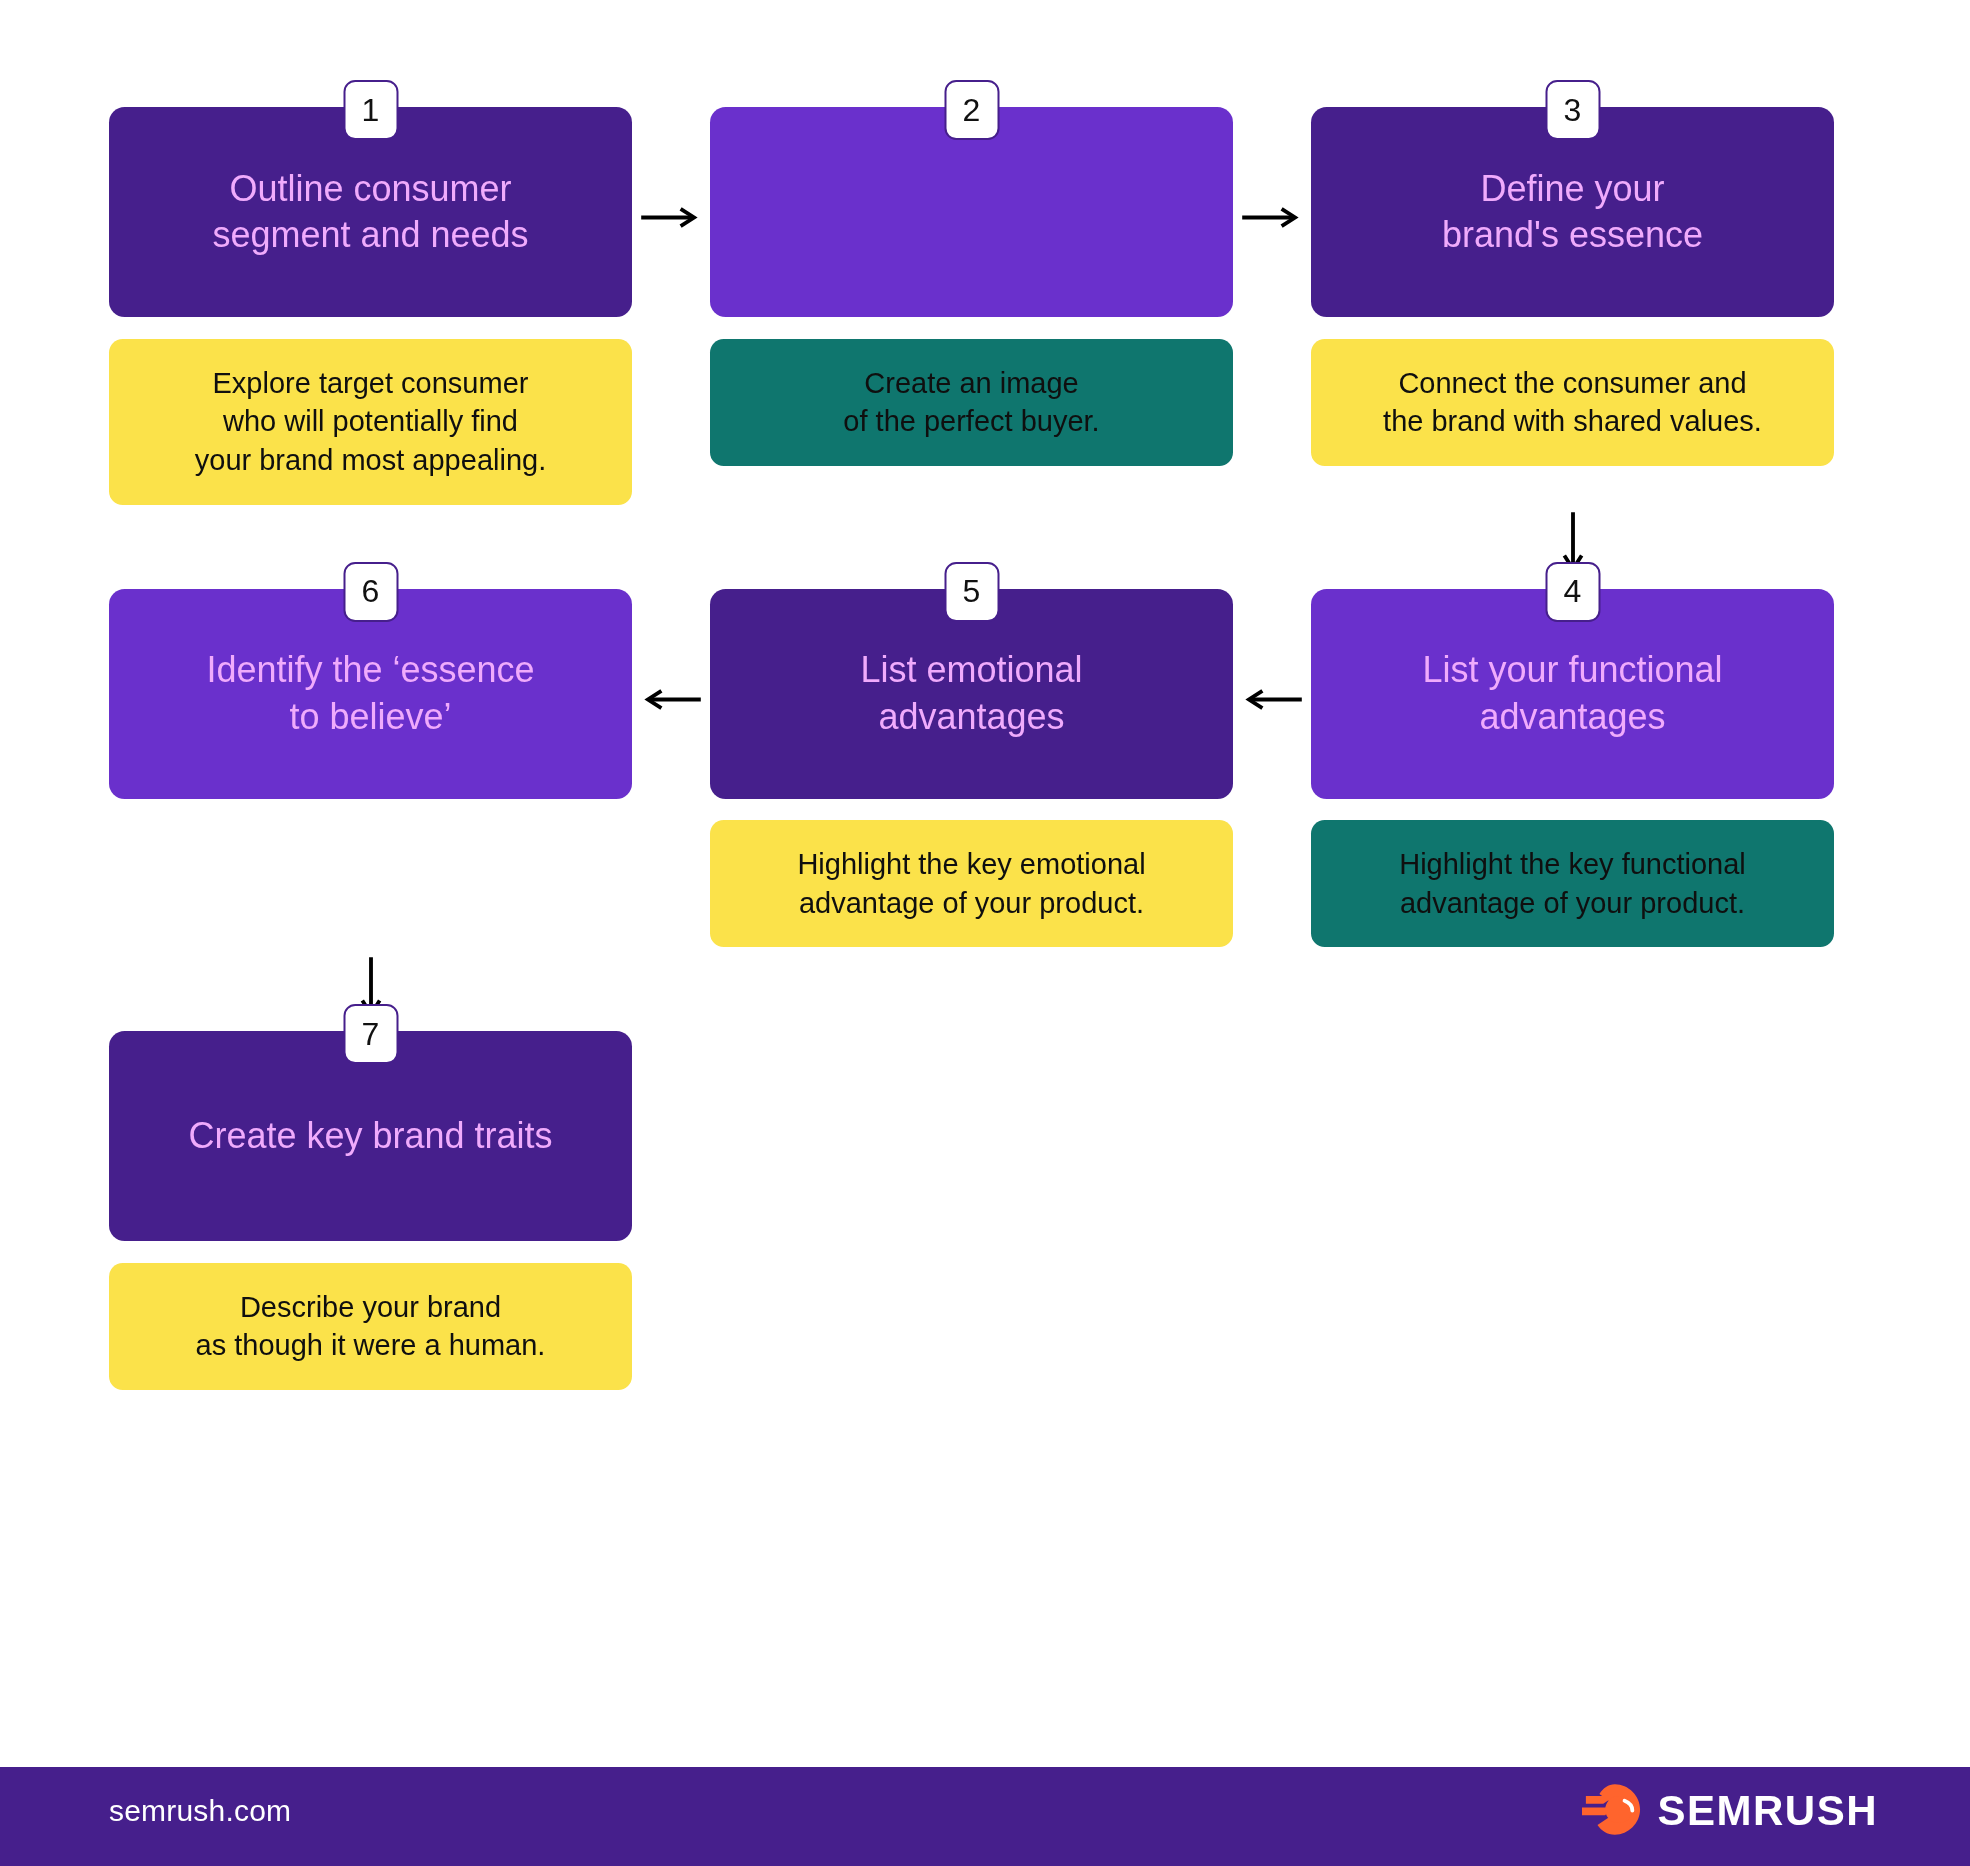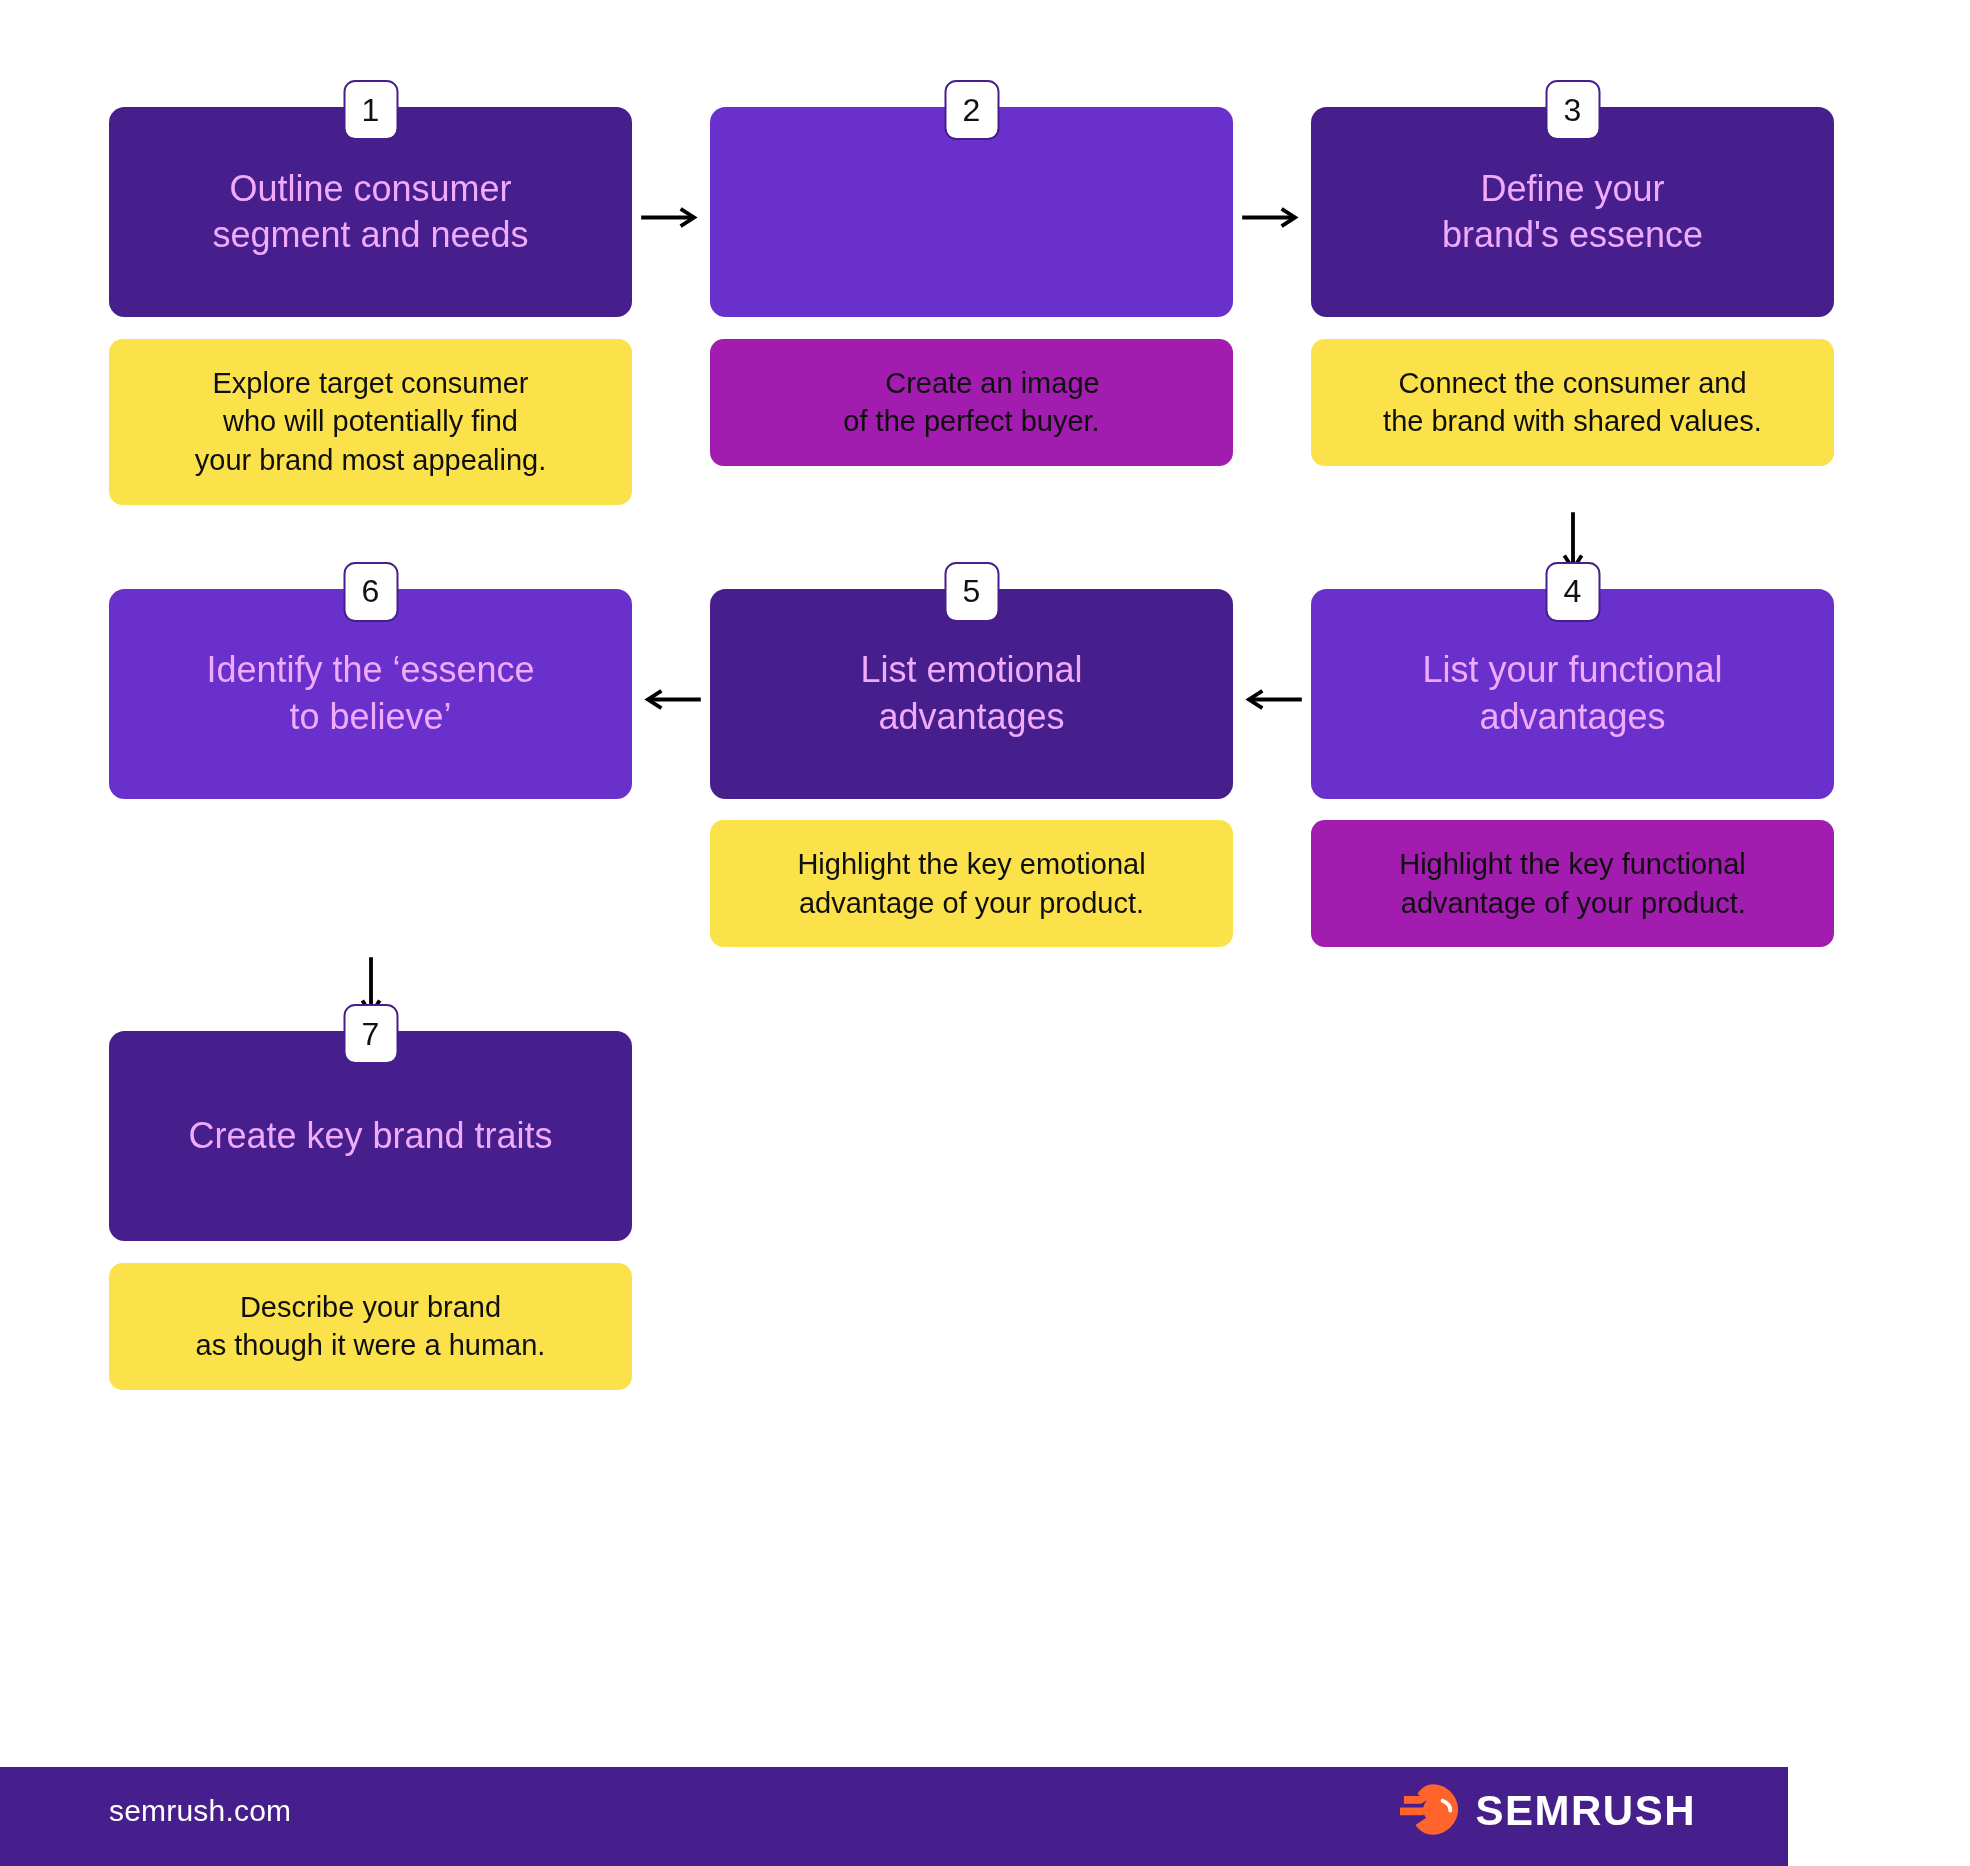--- a/index.html
+++ b/index.html
@@ -90,21 +90,21 @@
   .caption-box {
     margin-top: 21.5px;
     border-radius: 13.7px;
     display: flex;
     align-items: center;
     justify-content: center;
     text-align: center;
     padding: 25px 43px;
   }
   .caption-box.bright { background: #FBE24A; }
-  .caption-box.pale   { background: #a21caf; text-align: right; }
+  .caption-box.pale   { background: #0f766e; }
 
   .caption-text {
     color: #0f0f0f;
     font-size: 29px;
     line-height: 1.33;
     white-space: pre-line;
   }
   .h-two   { min-height: 119px; }
   .h-three { min-height: 166px; }
 
@@ -142,21 +142,21 @@
   .row2 { margin-top: 0; }
 
   .spacer-col { flex: 0 0 523px; width: 523px; }
   .spacer-gap { flex: 0 0 78px; width: 78px; }
 
   
   .footer {
     position: absolute;
     left: 0;
     bottom: 0;
-    width: 1788px;
+    width: 1970px;
     height: 100px;
     background: #461F8C;
     display: flex;
     align-items: center;
     justify-content: space-between;
     padding: 0 92px 12px 109px;
   }
   .footer-link {
     color: #ffffff;
     font-size: 30px;

